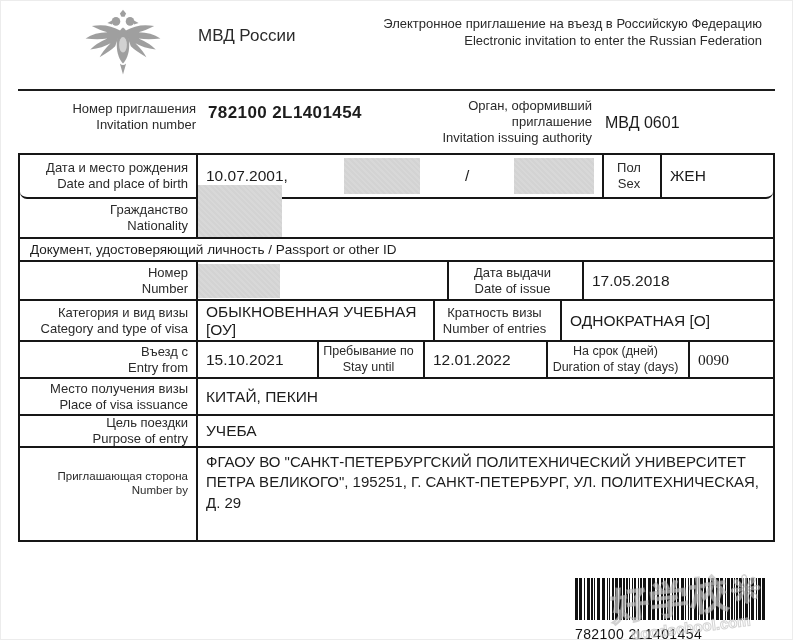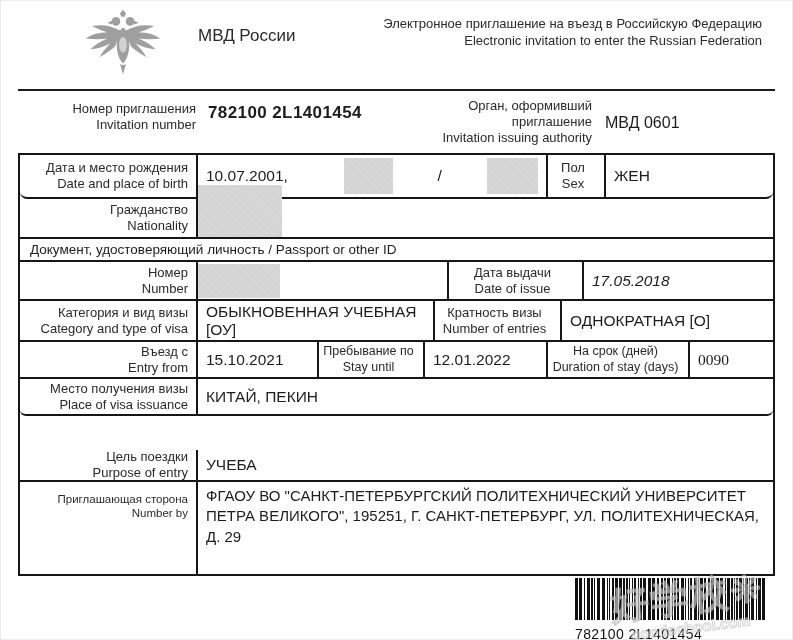--- a/index.html
+++ b/index.html
@@ -79,21 +79,21 @@
   </div>
   <div class="auth-value">МВД 0601</div>
 
   <div class="tbl">
 
     <div class="row" style="height:44px;border-radius:7px;">
       <div class="cell lblcell">
         <span>Дата и место рождения</span>
         <span>Date and place of birth</span>
       </div>
-      <div class="cell valcell" style="width:350px;gap:40px;">
+      <div class="cell valcell" style="width:406px;gap:40px;">
         <span>10.07.2001,</span>
         <span class="redact" style="display:inline-block;width:122px;height:36px;margin-left:16px;"></span>
         <span style="margin:0 5px;">/</span>
         <span class="redact" style="display:inline-block;width:128px;height:36px;"></span>
       </div>
       <div class="cell lbl2" style="width:58px;padding-right:6px;">
         <span>Пол</span>
         <span>Sex</span>
       </div>
       <div class="cell valcell" style="flex:1;">ЖЕН</div>
@@ -118,21 +118,21 @@
         <span>Номер</span>
         <span>Number</span>
       </div>
       <div class="cell valcell" style="width:251px;padding-left:0;">
         <span class="redact" style="display:inline-block;width:82px;height:34px;"></span>
       </div>
       <div class="cell lbl2" style="width:135px;padding-right:6px;">
         <span>Дата выдачи</span>
         <span>Date of issue</span>
       </div>
-      <div class="cell valcell" style="flex:1;font-style:italic;">17.05.2018</div>
+      <div class="cell valcell" style="flex:1;">17.05.2018</div>
     </div>
 
     <div class="row" style="height:41px;">
       <div class="cell lblcell">
         <span>Категория и вид визы</span>
         <span>Category and type of visa</span>
       </div>
       <div class="cell valcell" style="width:237px;">ОБЫКНОВЕННАЯ УЧЕБНАЯ [ОУ]</div>
       <div class="cell lbl2" style="width:127px;padding-right:6px;">
         <span>Кратность визы</span>
@@ -152,38 +152,38 @@
         <span>Stay until</span>
       </div>
       <div class="cell valcell" style="width:123px;">12.01.2022</div>
       <div class="cell lbl2 smallfont" style="width:142px;padding-right:5px;">
         <span>На срок (дней)</span>
         <span>Duration of stay (days)</span>
       </div>
       <div class="cell valcell" style="flex:1;font-family:Liberation Serif, serif;">0090</div>
     </div>
 
-    <div class="row" style="height:37px;border-radius:6px;">
+    <div class="row" style="height:37px;">
       <div class="cell lblcell">
         <span>Место получения визы</span>
         <span>Place of visa issuance</span>
       </div>
       <div class="cell valcell" style="flex:1;">КИТАЙ, ПЕКИН</div>
     </div>
 
-    <div class="row" style="height:32px;margin-top:34px;">
+    <div class="row" style="height:32px;">
       <div class="cell lblcell">
         <span>Цель поездки</span>
         <span>Purpose of entry</span>
       </div>
       <div class="cell valcell" style="flex:1;">УЧЕБА</div>
     </div>
 
     <div class="row" style="height:92px;">
-      <div class="cell lblcell" style="justify-content:flex-start;padding-top:10px;font-size:11.5px;text-align:right;">
+      <div class="cell lblcell" style="justify-content:flex-start;padding-top:21px;font-size:11.5px;text-align:right;">
         <span>Приглашающая сторона</span>
         <span>Number by</span>
       </div>
       <div class="cell valcell" style="flex:1;align-items:flex-start;padding-top:4px;font-size:15px;line-height:1.35;">ФГАОУ ВО "САНКТ-ПЕТЕРБУРГСКИЙ ПОЛИТЕХНИЧЕСКИЙ УНИВЕРСИТЕТ ПЕТРА ВЕЛИКОГО", 195251, Г. САНКТ-ПЕТЕРБУРГ, УЛ. ПОЛИТЕХНИЧЕСКАЯ, Д. 29</div>
     </div>
 
   </div>
 
   <div class="barcode-wrap">
     <div class="barcode"><svg width="190" height="42" xmlns="http://www.w3.org/2000/svg">

